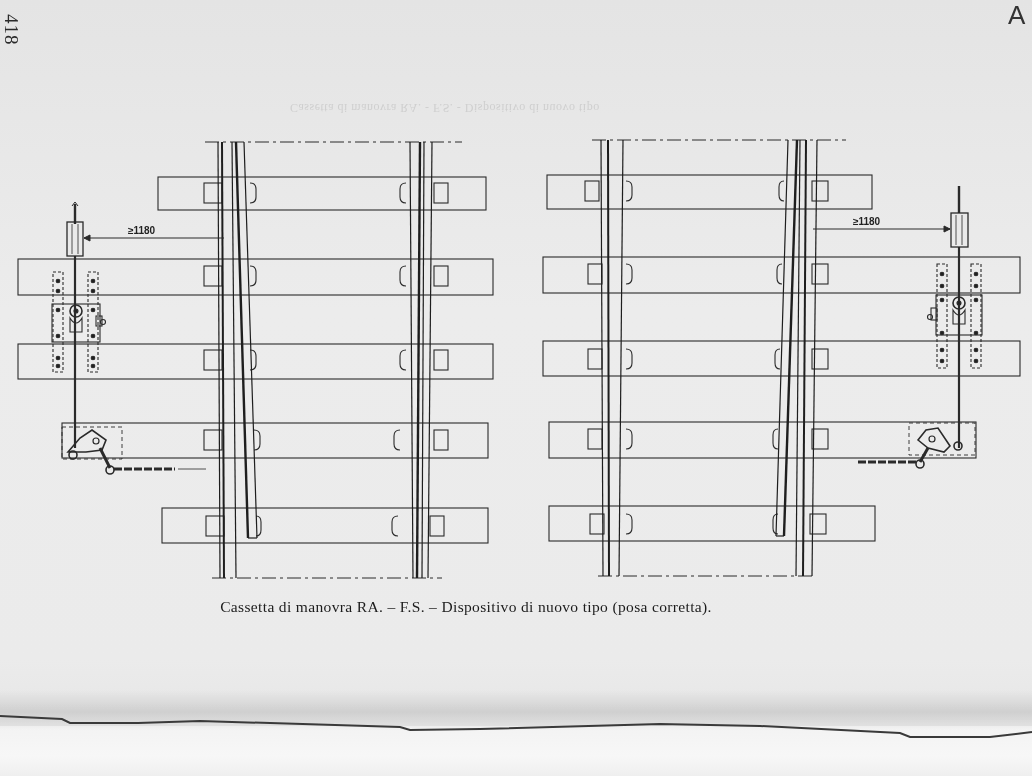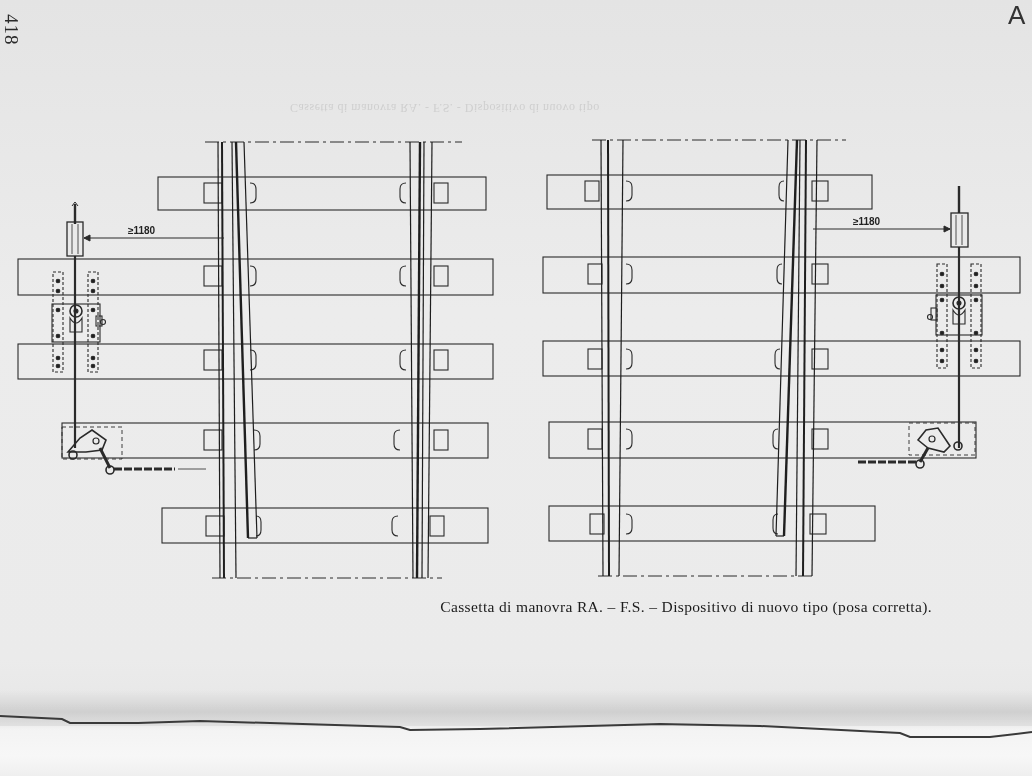--- a/index.html
+++ b/index.html
@@ -35,21 +35,21 @@
     font-size: 12px; color: #cfcfcf; transform: scaleY(-1);
     letter-spacing: 0.5px;
   }
   .corner-mark {
     position: absolute; left: 1008px; top: 0px; font-size: 26px; color: #333;
     font-family: "Liberation Sans", sans-serif;
   }
   .drawing { position: absolute; left: 0; top: 0; }
   .caption {
     position: absolute; left: 0; width: 932px; top: 598px;
-    text-align: right; font-size: 15.5px; color: #1c1c1c;
+    text-align: center; font-size: 15.5px; color: #1c1c1c;
     letter-spacing: 0.35px;
   }
   .dim-label {
     font-family: "Liberation Sans", sans-serif; font-weight: bold; font-size: 10px;
     fill: #222;
   }
 </style>
 </head>
 <body>
 

